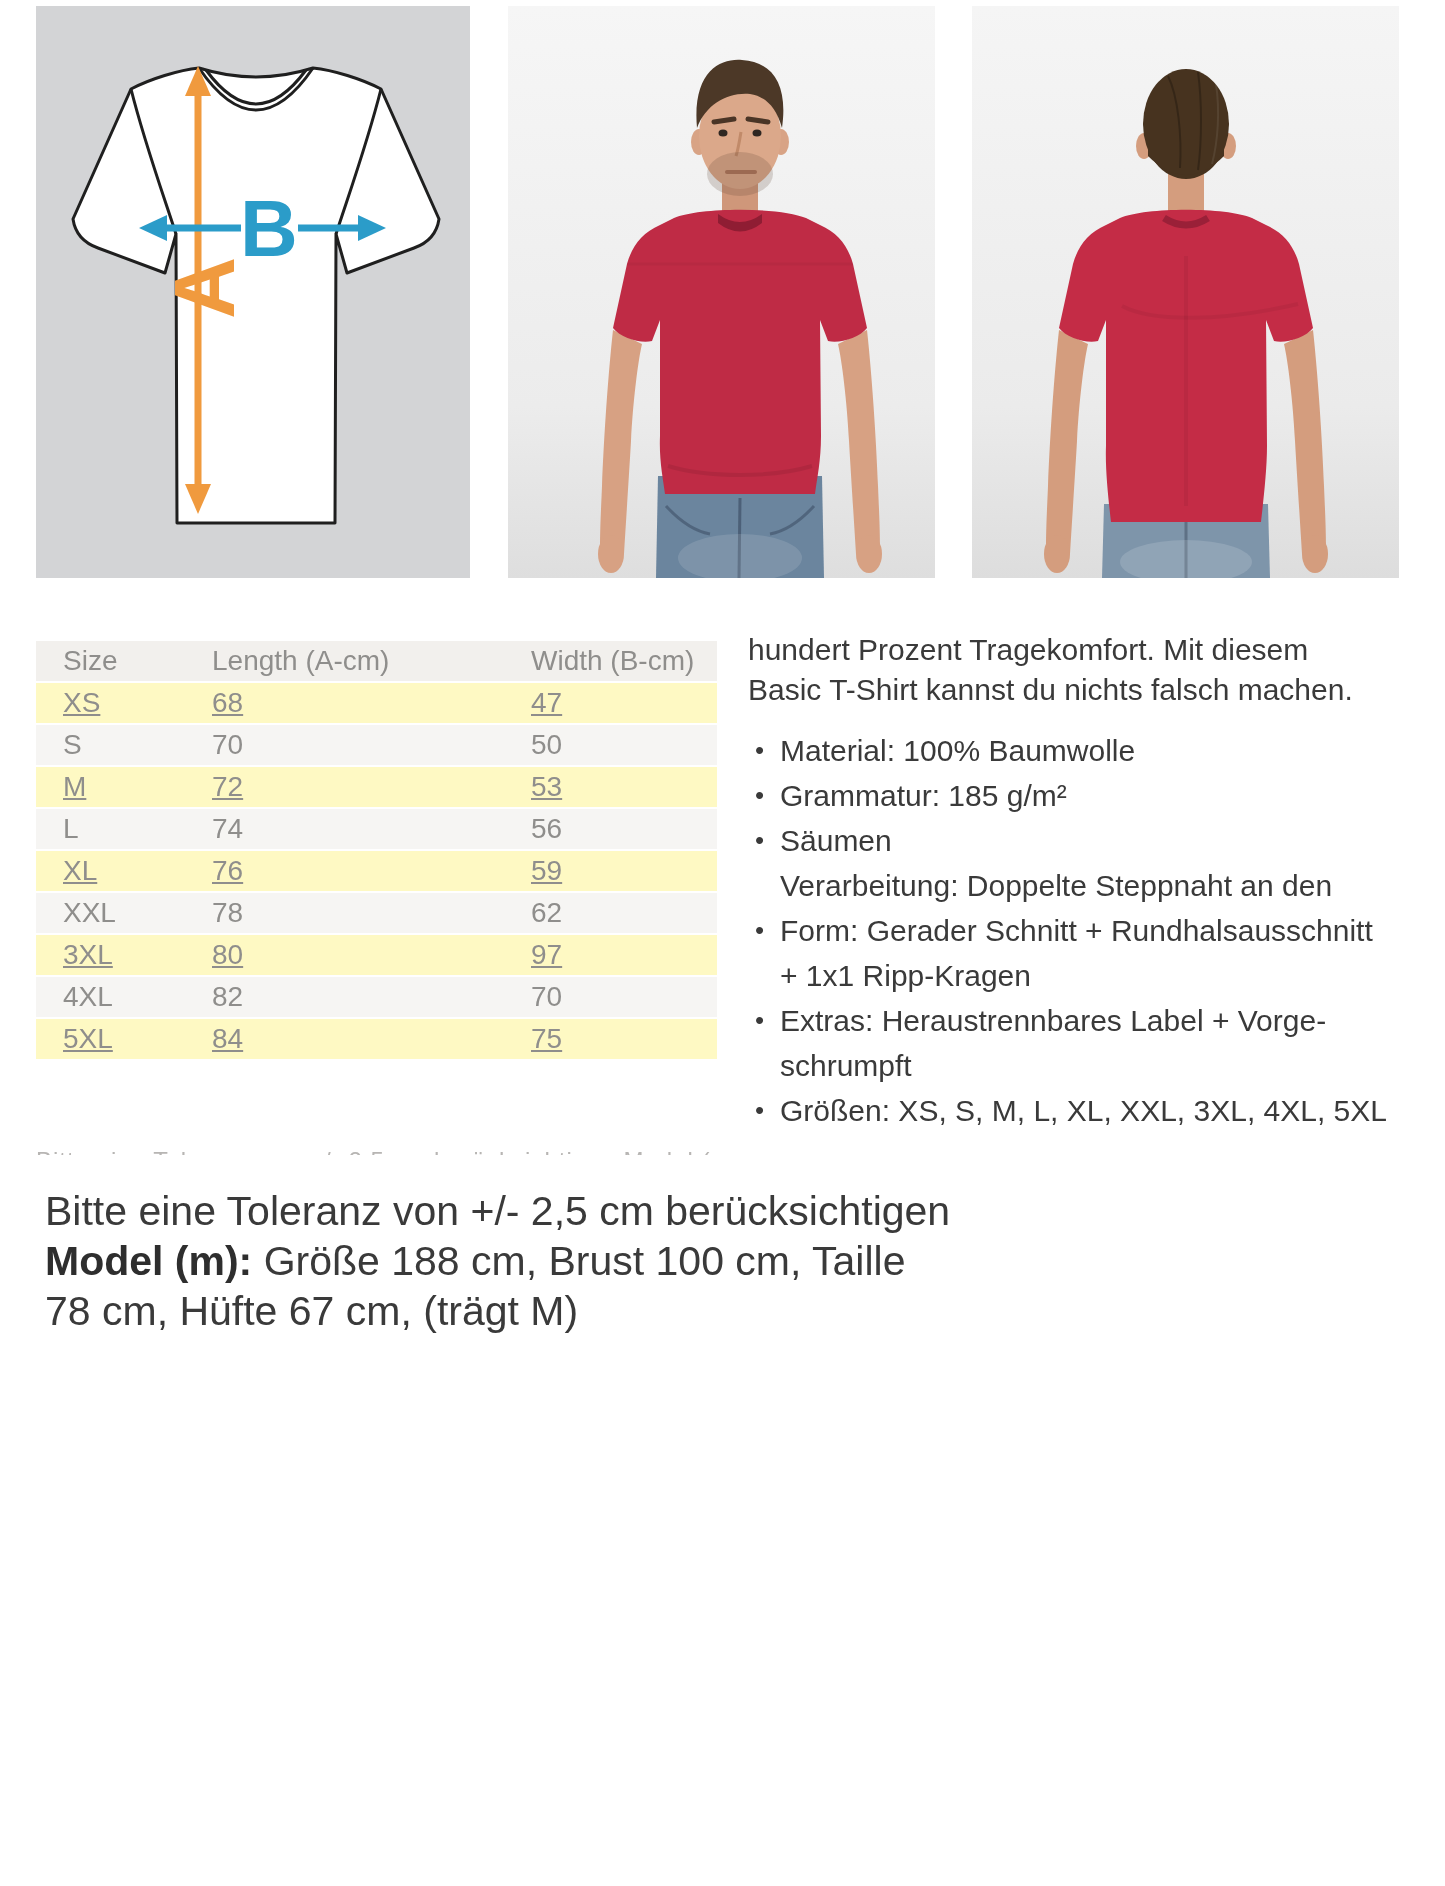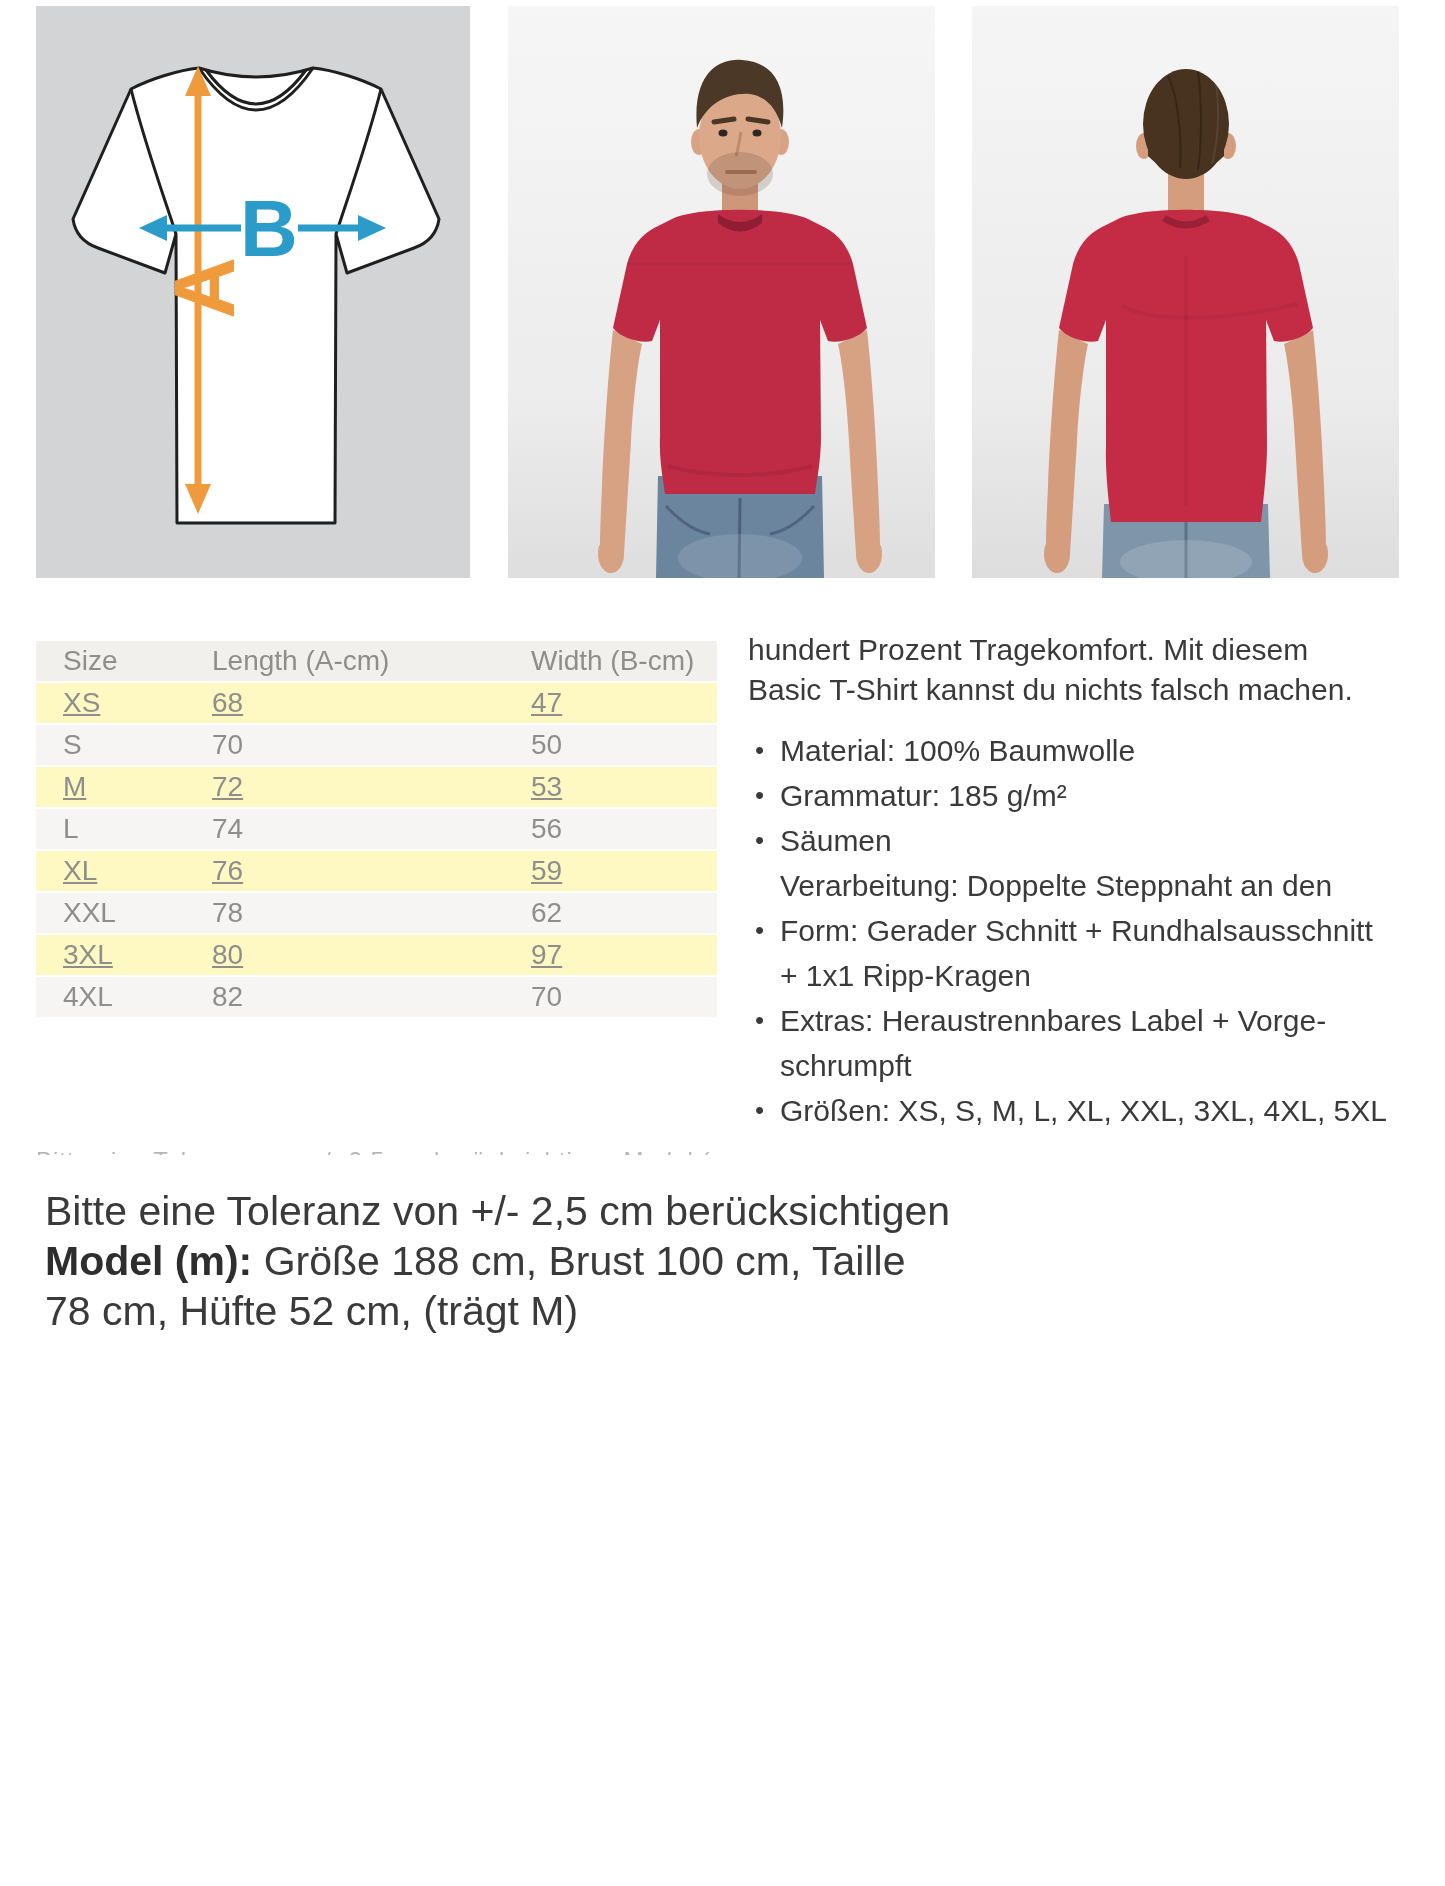--- a/index.html
+++ b/index.html
@@ -217,31 +217,36 @@
       <div class="st-c2">80</div>
       <div class="st-c3">97</div>
     </div>
 
     <div class="st-row even">
       <div class="st-c1">4XL</div>
       <div class="st-c2">82</div>
       <div class="st-c3">70</div>
     </div>
 
+    <div class="st-row odd">
+      <div class="st-c1">5XL</div>
+      <div class="st-c2">84</div>
+      <div class="st-c3">75</div>
+    </div>
   </div>
   </div>
 
   <div class="clipped-row">
     <div class="inner">Bitte eine Toleranz von +/- 2,5 cm berücksichtigen Model (m): Größe 188 cm, Brust 100 cm, Taille 78 cm</div>
   </div>
 
   <div class="notes">
     <div class="line">Bitte eine Toleranz von +/- 2,5 cm berücksichtigen</div>
     <div class="line"><b>Model (m):</b><span> Größe 188 cm, Brust 100 cm, Taille</span></div>
-    <div class="line">78 cm, Hüfte 52 cm, (trägt M)</div>
+    <div class="line">78 cm, Hüfte 67 cm, (trägt M)</div>
   </div>
 
   <div class="description">
     <div class="intro">
         <div class="line">hundert Prozent Tragekomfort. Mit diesem</div>
         <div class="line">Basic T-Shirt kannst du nichts falsch machen.</div>
       </div>
     <div class="bullets">
     <div class="bullet">
       <span class="dot">•</span>

